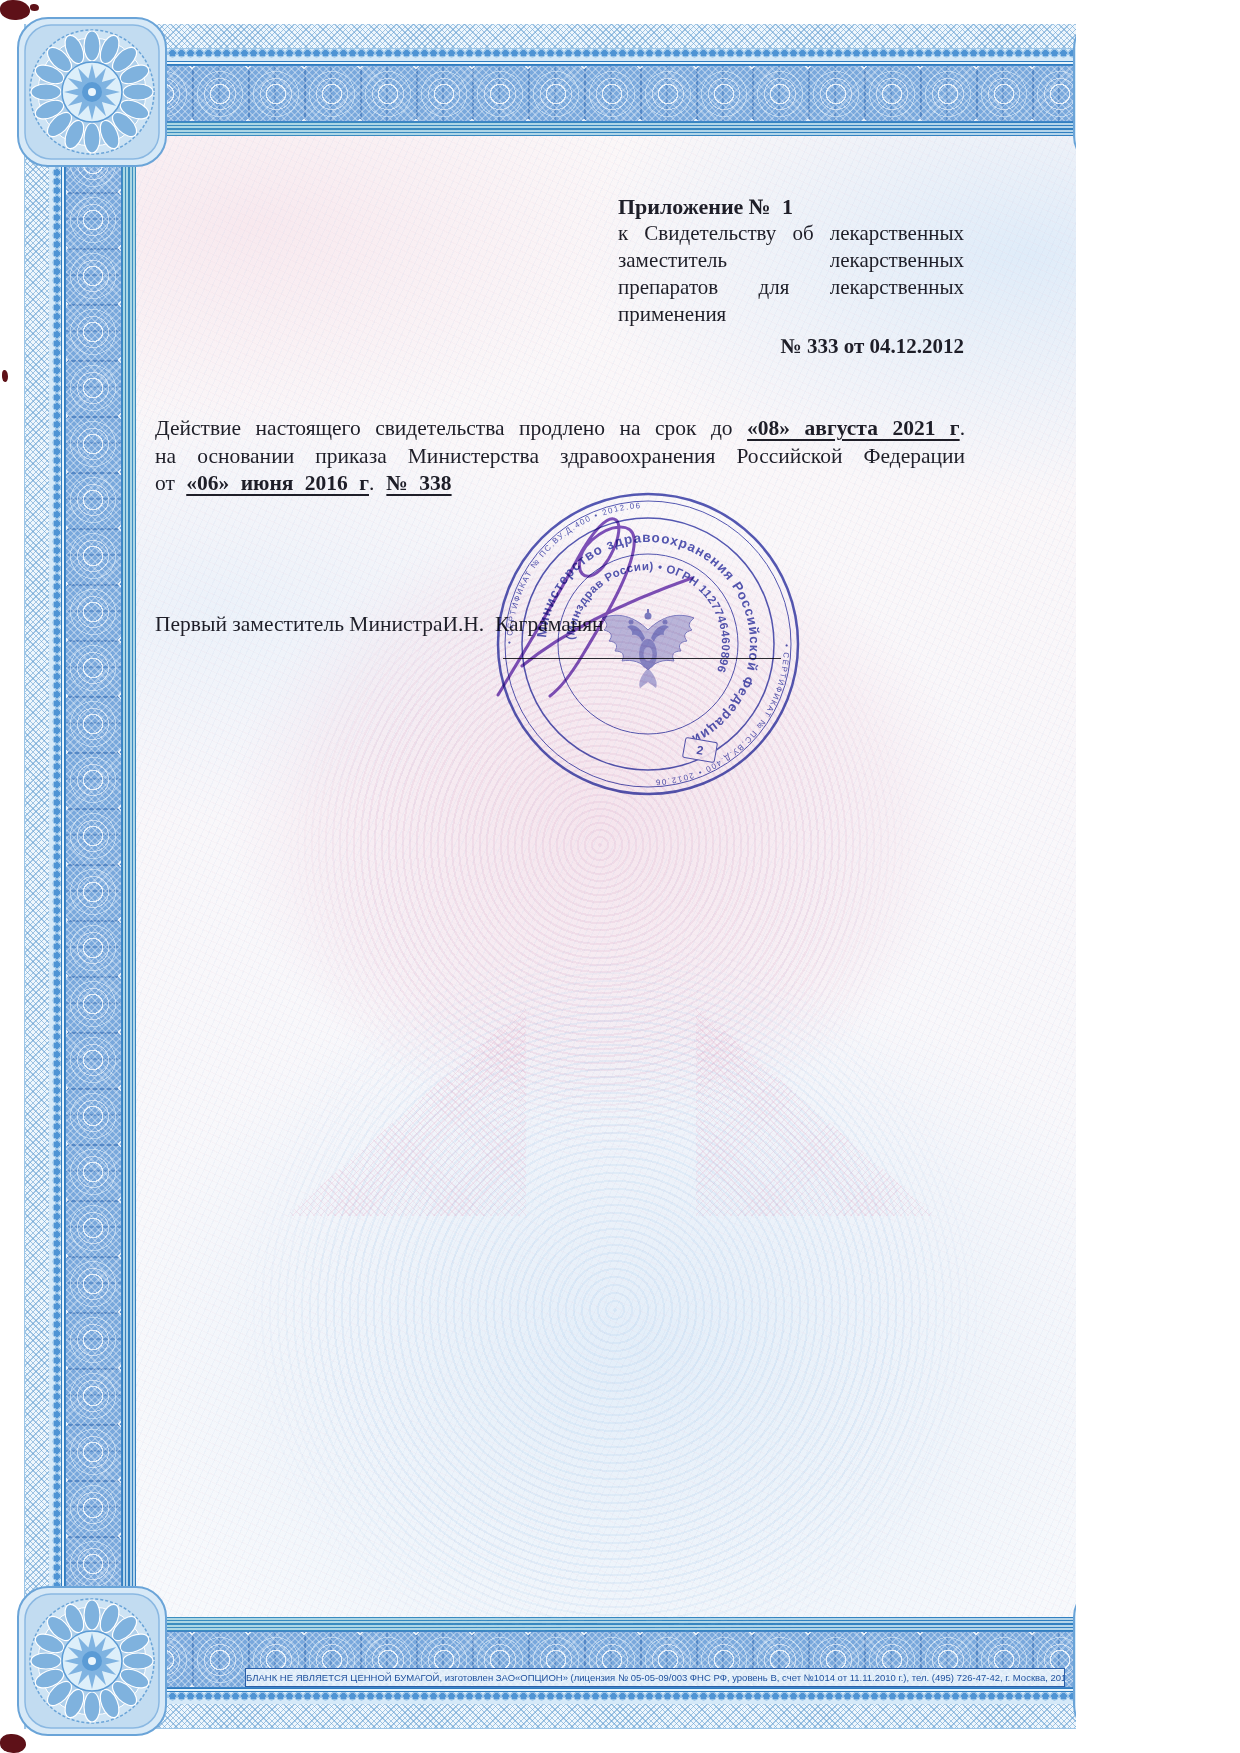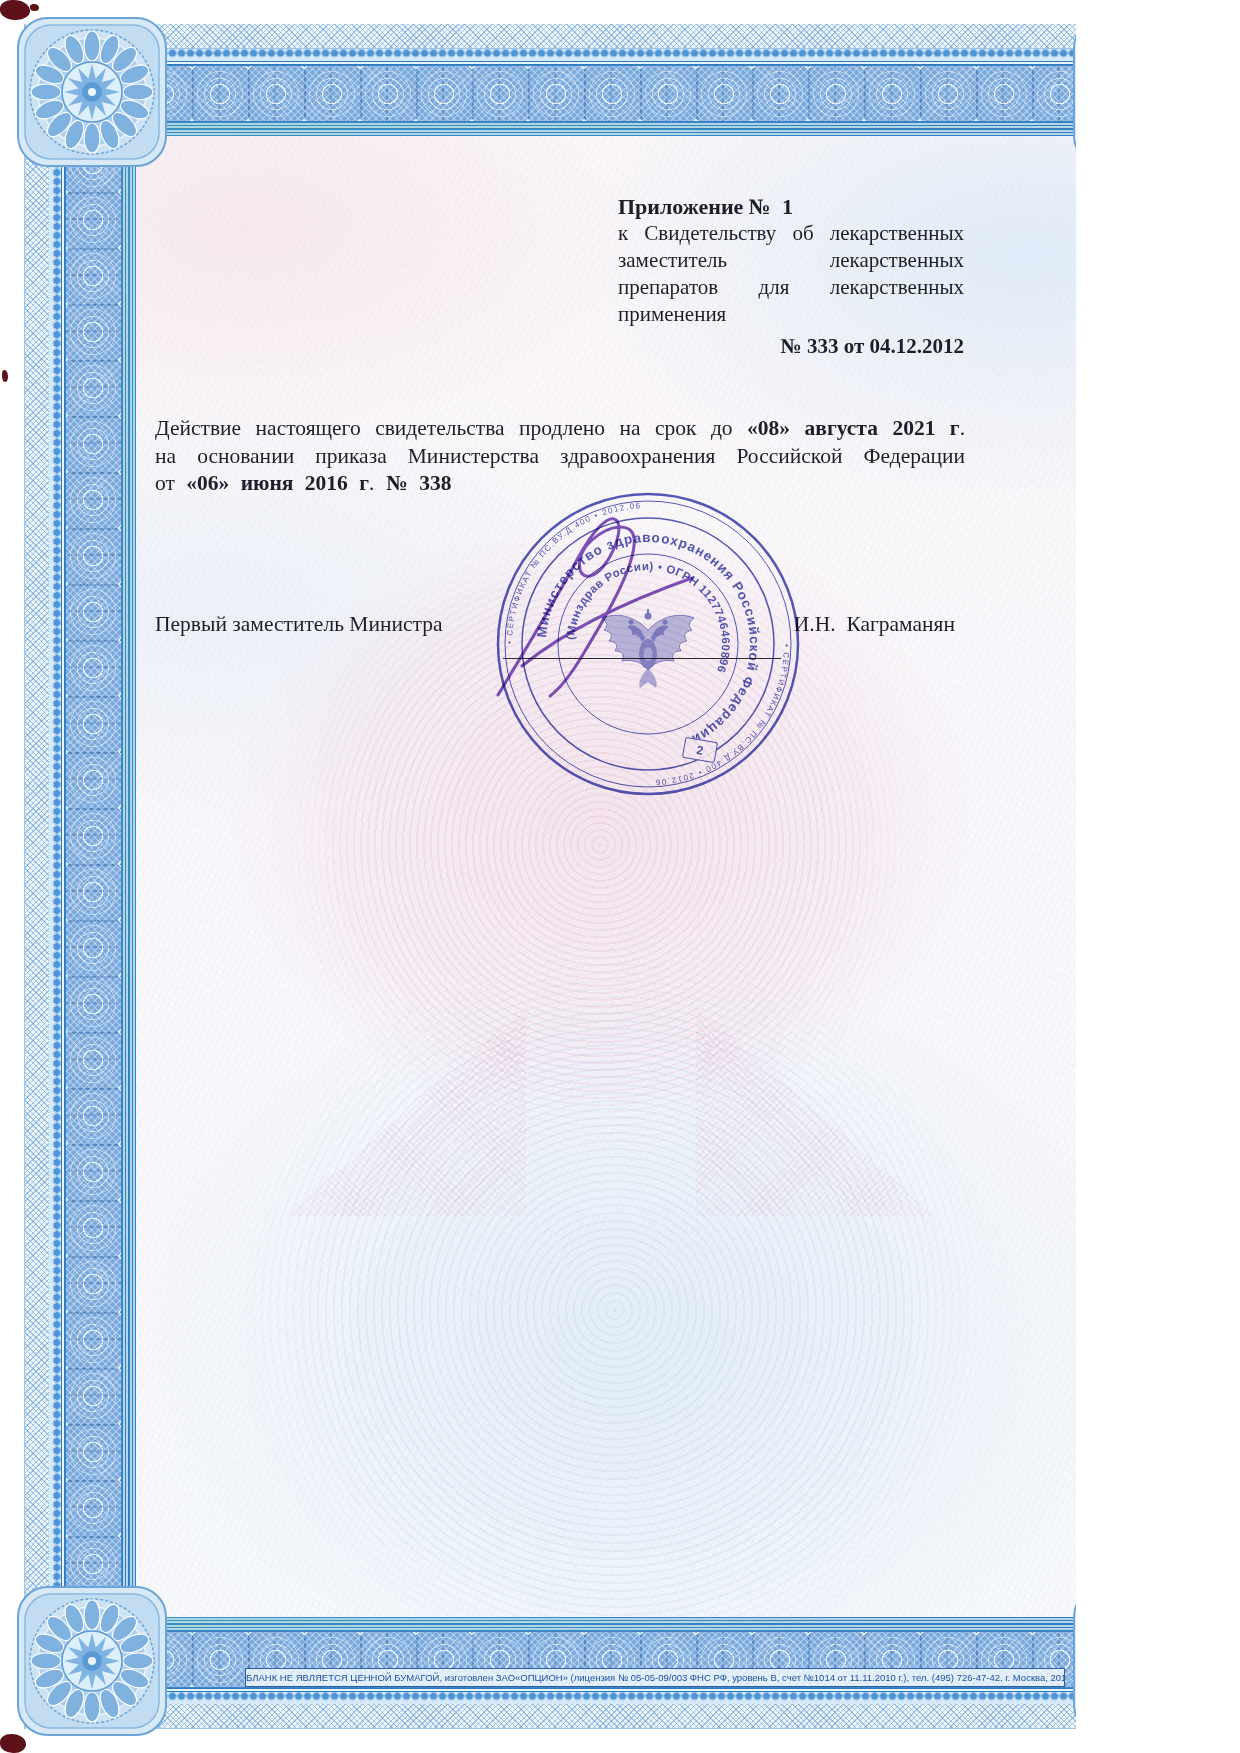--- a/index.html
+++ b/index.html
@@ -70,25 +70,25 @@
   
   .header-block{position:absolute;left:482px;top:57px;width:346px;font-size:21px;line-height:27px;}
   .h-line{display:block;}
   .h-bold{font-weight:bold;font-size:22px;white-space:pre;}
   .h-just{text-align:justify;text-align-last:justify;}
   .h-flex{display:flex;justify-content:space-between;}
   .bold{font-weight:bold;margin-top:32px;}
 
   .body-block{position:absolute;left:19px;top:279px;width:810px;font-size:21.5px;line-height:27.5px;}
   .b-just{text-align:justify;text-align-last:justify;}
-  .u{font-weight:bold;text-decoration-thickness:2px;text-underline-offset:4px;margin-top:44px;}
+  .u{font-weight:bold;text-decoration:underline;text-decoration-thickness:2px;text-underline-offset:4px;margin-top:44px;}
   .b-line3{word-spacing:6px;}
   .sp{display:inline-block;width:12px;}
 
-  .sig-row{position:absolute;left:19px;top:476px;width:800px;display:flex;justify-content:space-between;font-size:21.5px;z-index:5;}
+  .sig-row{position:absolute;left:19px;top:476px;width:800px;display:flex;font-size:21.5px;z-index:5;}
   .sig-name{white-space:pre;}
   .sig-line{position:absolute;left:367px;top:522px;width:278px;border-top:1.6px solid #2a2a30;z-index:5;}
 
   
   .seal{position:absolute;left:356px;top:352px;width:312px;height:312px;z-index:6;opacity:.9;mix-blend-mode:multiply;}
   .autograph{position:absolute;left:334px;top:344px;width:270px;height:250px;z-index:7;mix-blend-mode:multiply;}
 
   
   .fine-print{position:absolute;left:245px;top:1668px;width:820px;height:19px;z-index:8;
     background:rgba(238,247,253,.85);border:1px solid #2a5fa8;box-sizing:border-box;

